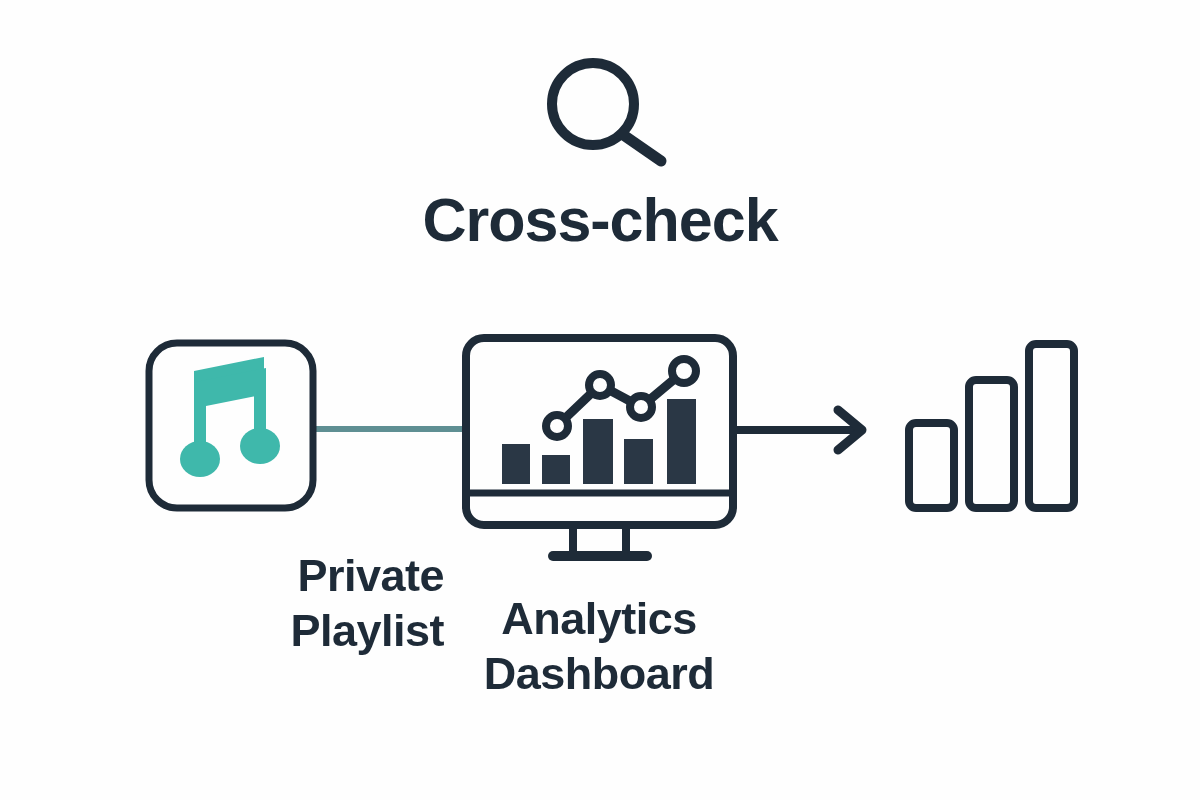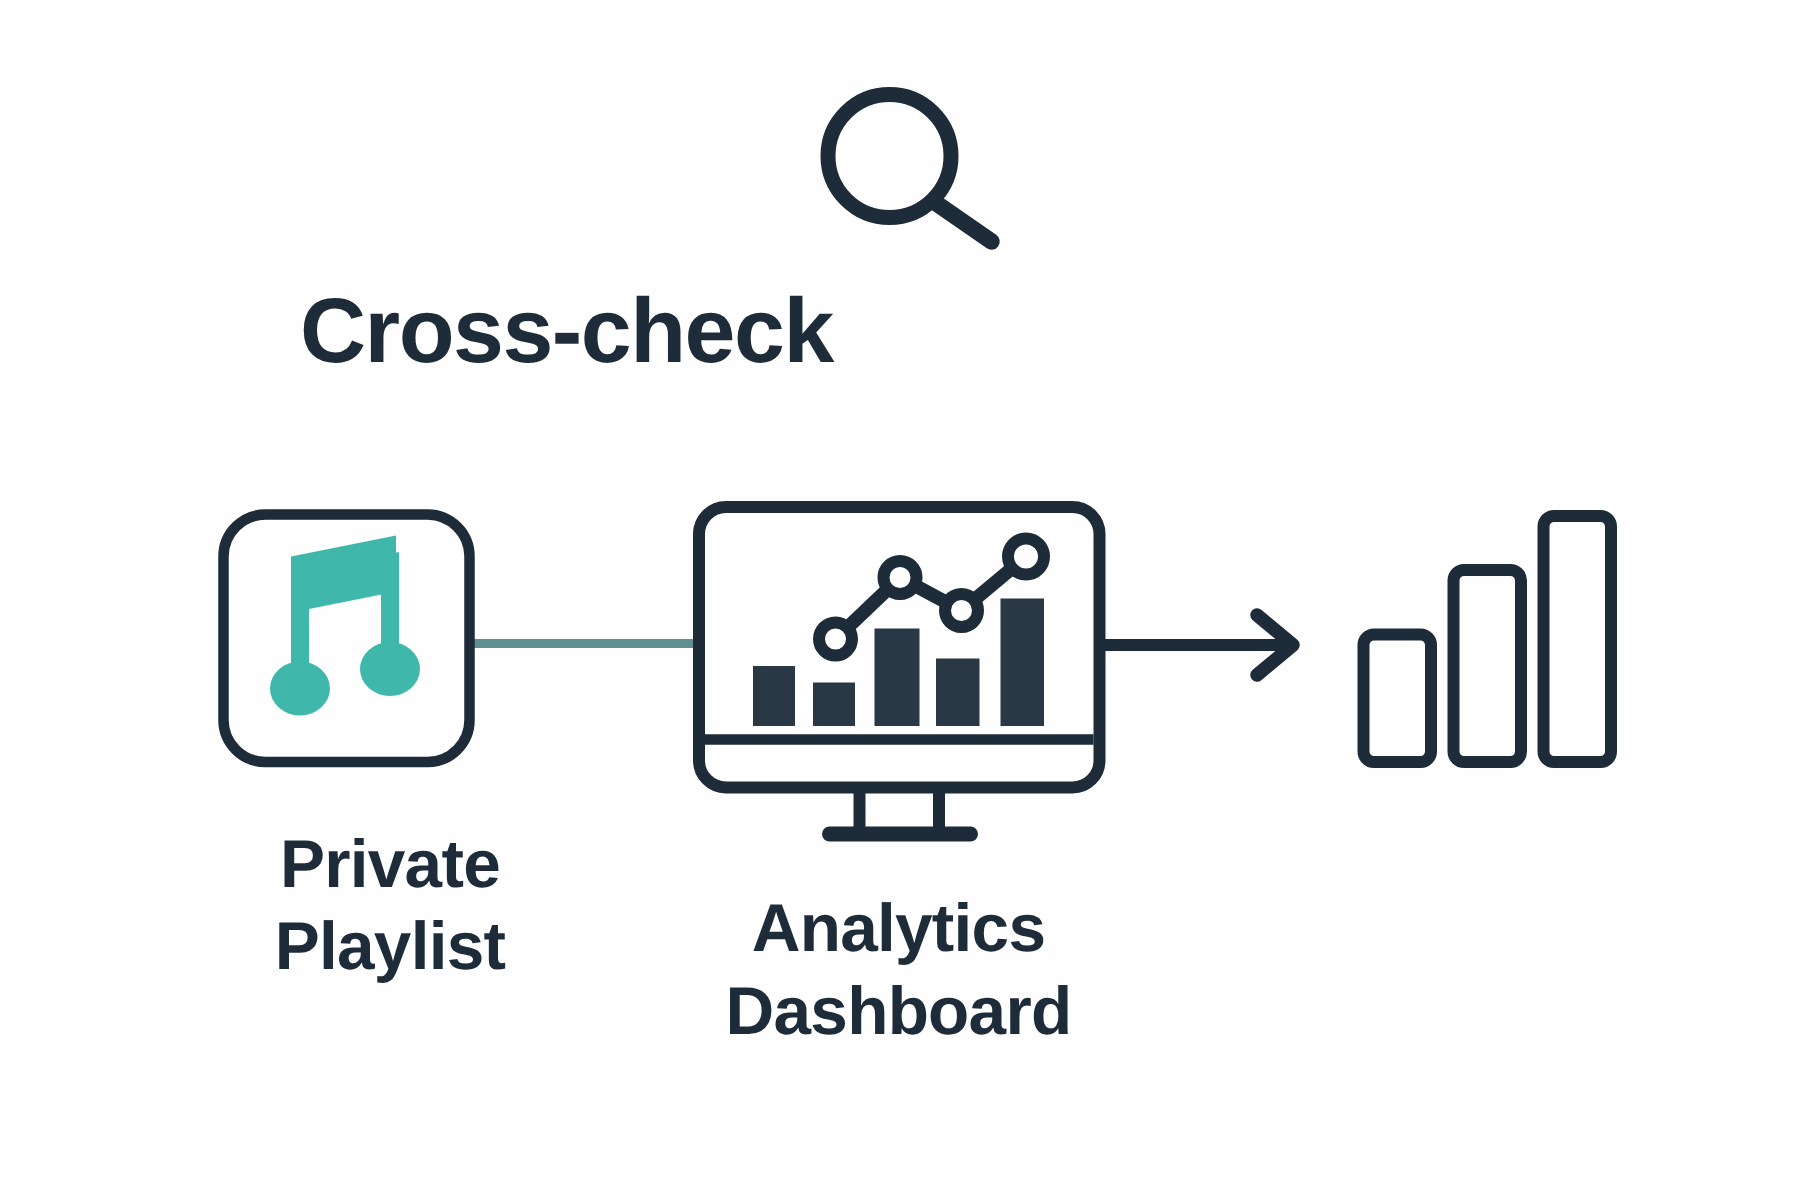--- a/index.html
+++ b/index.html
@@ -26,30 +26,30 @@
     position: absolute;
     text-align: center;
     color: #1e2b38;
     font-family: "Liberation Sans", sans-serif;
     font-size: 45px;
     font-weight: 700;
     line-height: 1.22;
     letter-spacing: -0.5px;
     white-space: pre-line;
   }
-  #label-playlist { left: 60px;  top: 549px; width: 400px; }
+  #label-playlist { left: 44px;  top: 549px; width: 400px; text-align: right; }
   #label-dashboard { left: 399px; top: 592px; width: 400px; }
   #label-metrics  { left: 790px; top: 549px; width: 400px; }
 
   #title-text {
     position: absolute;
     left: 200px;
     top: 190px;
     width: 800px;
-    text-align: left;
+    text-align: center;
     color: #1e2b38;
     font-family: "Liberation Sans", sans-serif;
     font-size: 61px;
     font-weight: 700;
     letter-spacing: -1px;
     line-height: 1;
   }
 </style>
 </head>
 <body>

